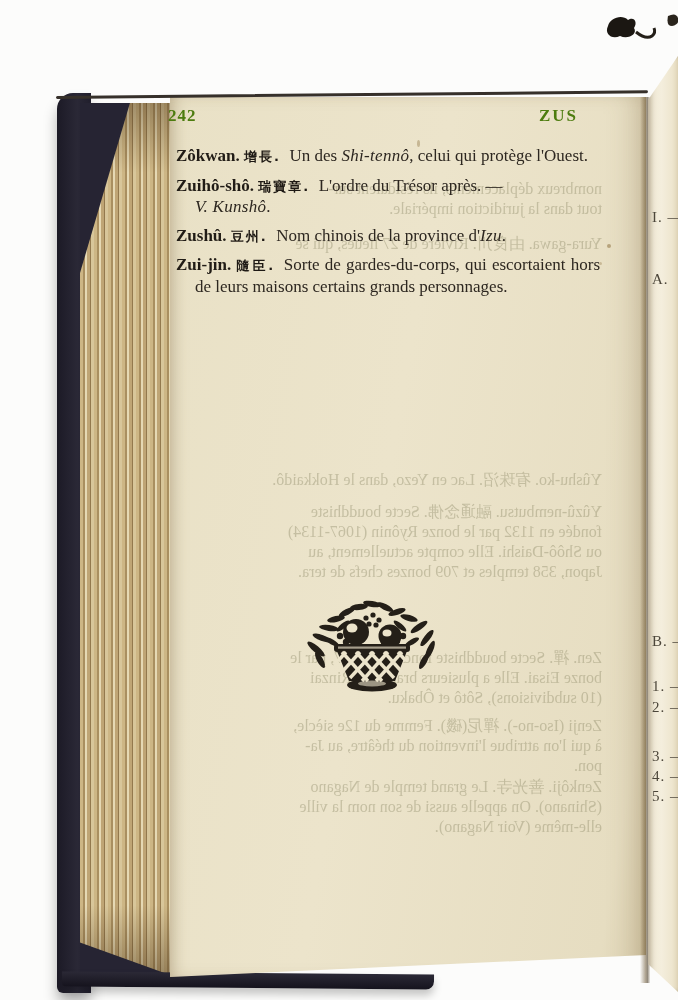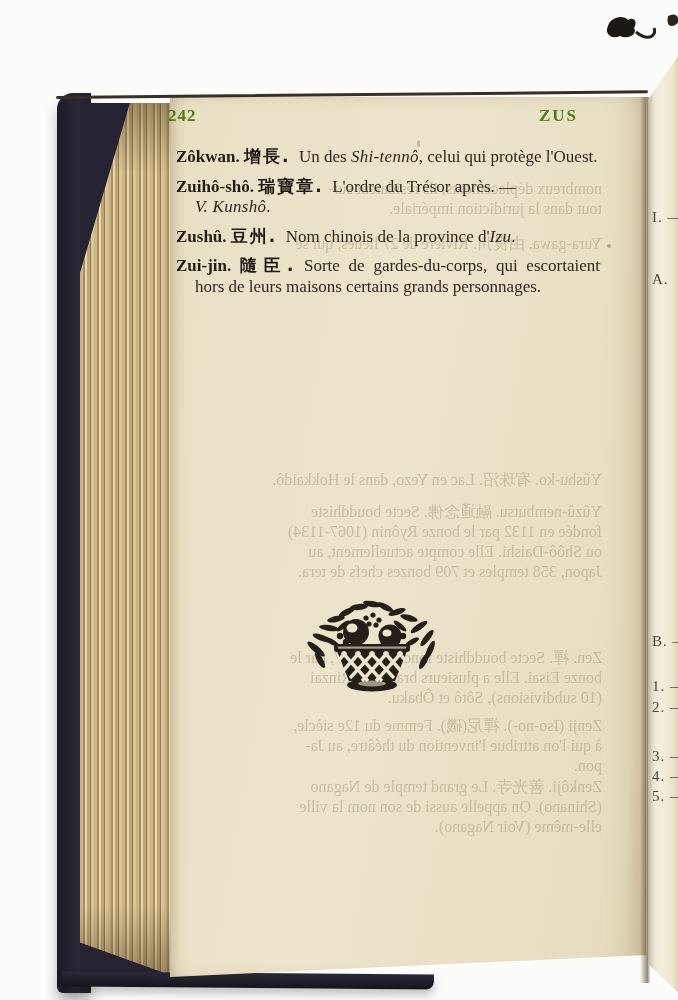--- a/index.html
+++ b/index.html
@@ -47,21 +47,21 @@
   
   .running-head{position:absolute;left:168px;top:106px;width:438px;height:22px;
          color:#4d7c0f;}
   .pagenum{position:absolute;left:0;top:0;font:bold 17px/20px "Liberation Serif",serif;letter-spacing:1px;}
   .headtitle{position:absolute;left:0;right:28px;top:0;text-align:right;
          font:17px/20px "Liberation Serif",serif;font-weight:bold;letter-spacing:2px;}
   .entries{position:absolute;left:176px;top:146px;width:424px;color:#2d2720;
          font:17px/20.5px "Liberation Serif","DejaVu Serif",serif;}
   .entry{padding-left:19px;text-indent:-19px;margin:0 0 8px 0;text-align:justify;}
   .hw{font-weight:bold;color:#211c16;}
-  .kanji{font-family:"DejaVu Sans",sans-serif;font-weight:bold;font-size:17px;
+  .kanji{font-family:"DejaVu Sans",sans-serif;font-weight:bold;font-size:13px;
          letter-spacing:2px;color:#1e1914;margin-top:34px;}
   .entry i{letter-spacing:.3px;}
   
   .ghost-layer{position:absolute;left:178px;top:0;width:424px;height:1000px;pointer-events:none;}
   .ghost-block{position:absolute;left:0;width:424px;transform:scaleX(-1);
          color:rgba(122,120,86,.34);font:16px/20px "Liberation Serif",serif;
          text-align:justify;filter:blur(.4px);}
   
   .ornament{position:absolute;left:296px;top:586px;}
 </style>

